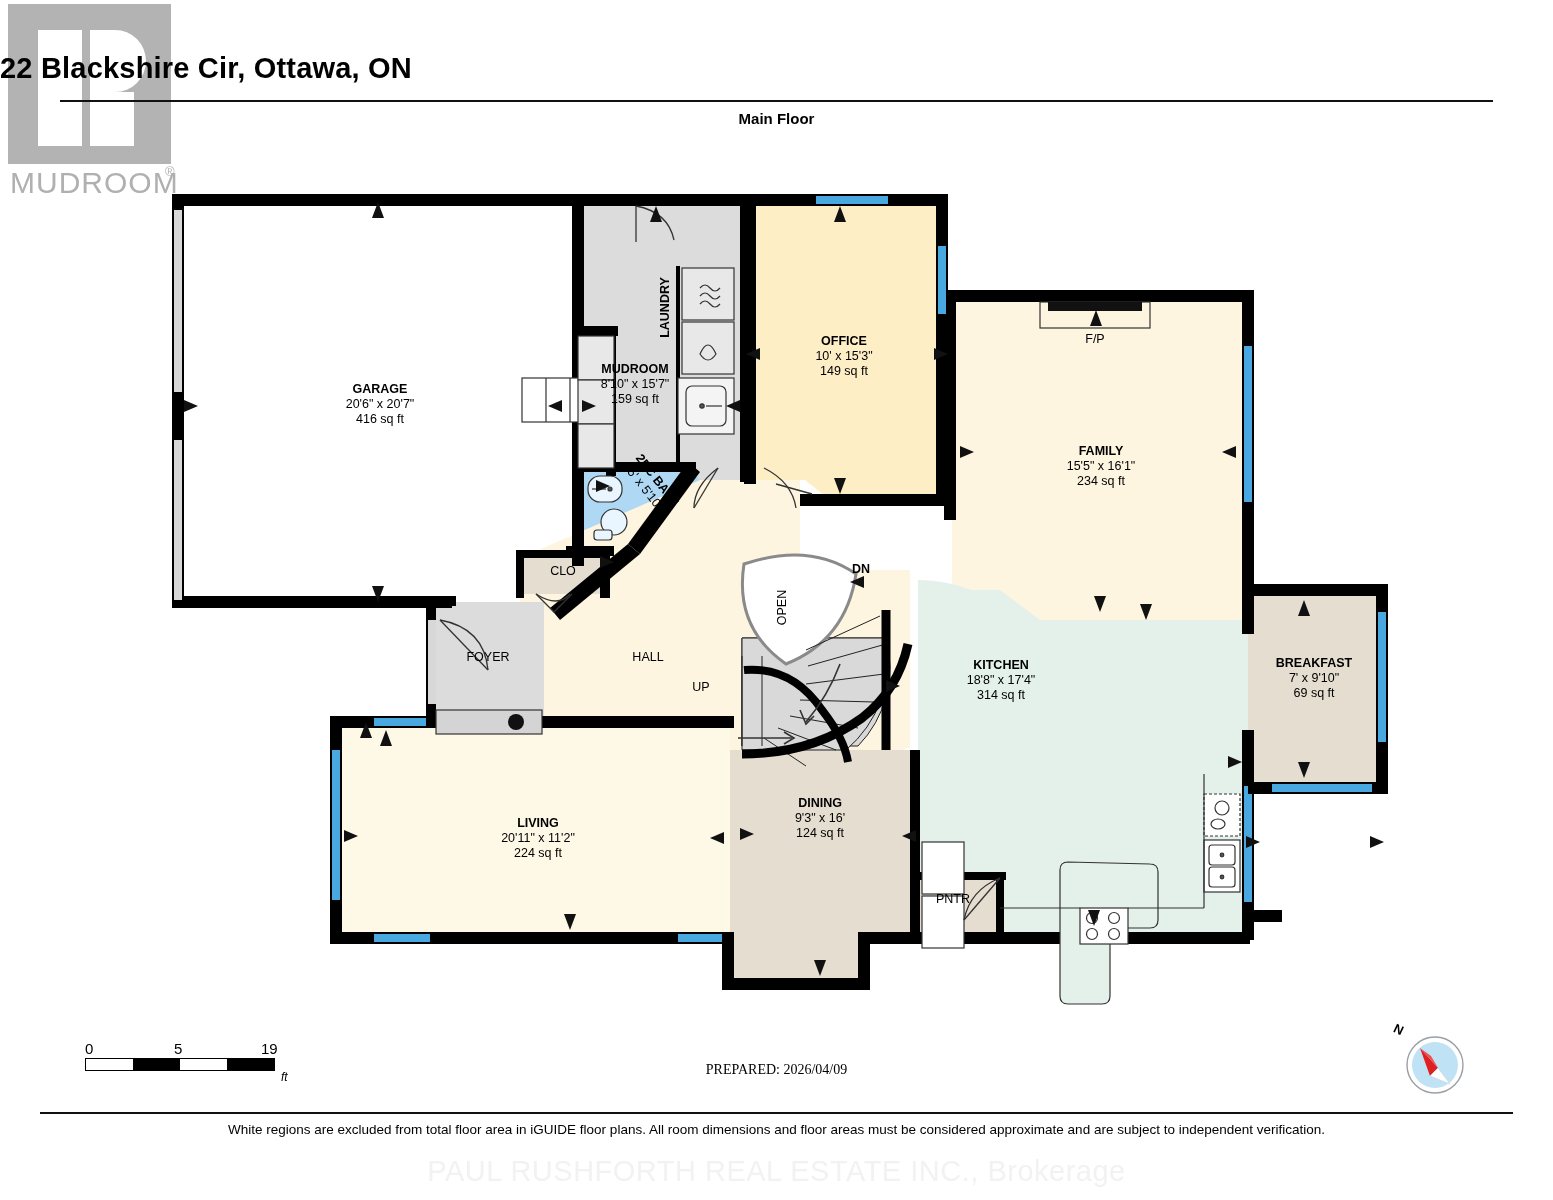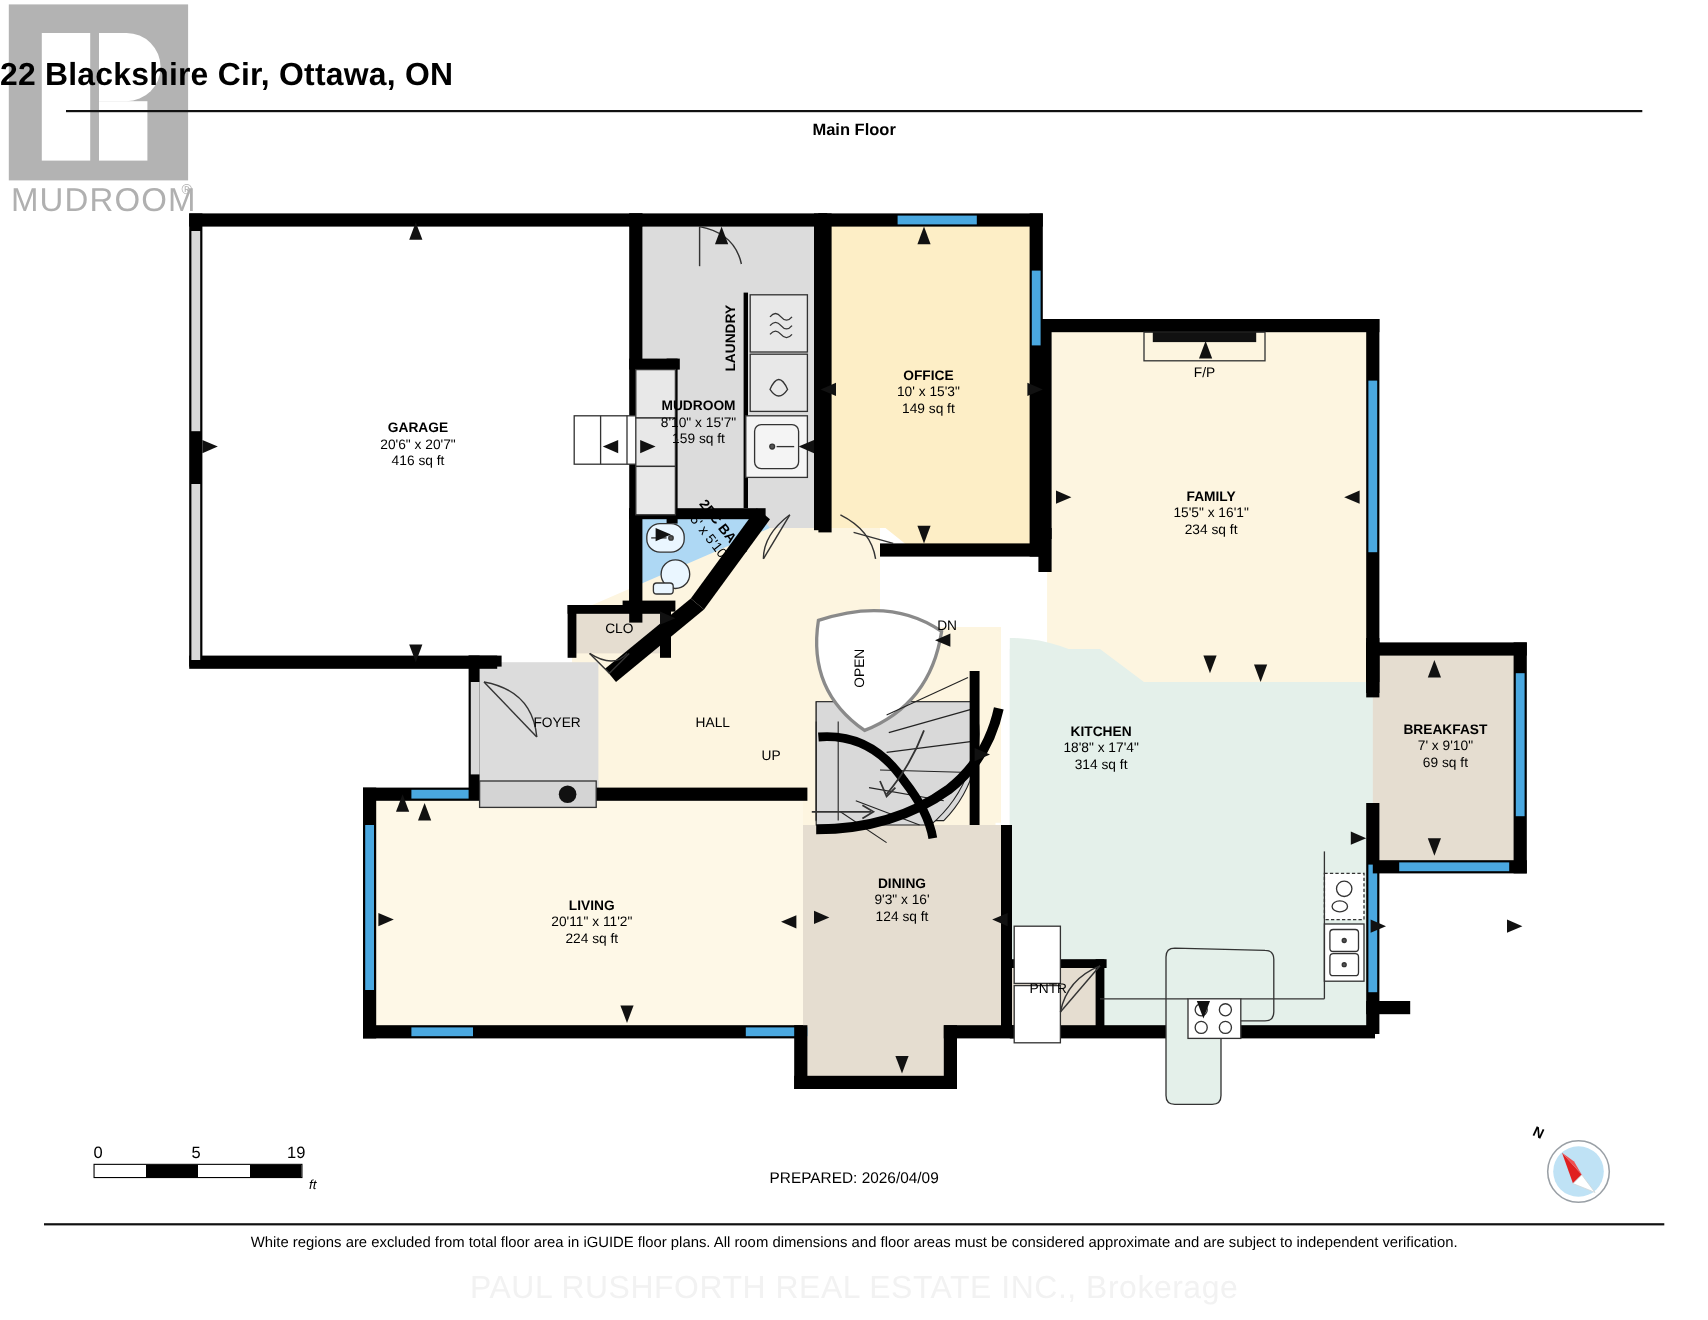--- a/index.html
+++ b/index.html
@@ -31,21 +31,21 @@
   .rlabel .dm{font-weight:normal;}
   .rlabel.norm{font-weight:normal;}
 
   
   #scale-wrap{position:absolute;left:85px;top:1040px;width:200px;}
   #scale-ticks{position:relative;height:18px;}
   #scale-ticks span{position:absolute;top:0;font-size:15px;}
   #scale-bar{position:relative;width:190px;height:13px;border:1.5px solid #000;box-sizing:border-box;background:
      linear-gradient(to right,#fff 0 25%,#000 25% 50%,#fff 50% 75%,#000 75% 100%);}
   #scale-unit{position:absolute;left:196px;top:30px;font-size:12px;font-style:italic;}
-  #prepared{position:absolute;left:0;right:0;top:1062px;text-align:center;font-size:14px;}
+  #prepared{position:absolute;left:0;right:0;top:1062px;text-align:center;font-size:14px;font-family:Liberation Serif, serif;}
   #compass{position:absolute;left:1400px;top:1030px;width:70px;height:70px;}
   #compass .n{position:absolute;left:-6px;top:-8px;font-size:13px;font-weight:bold;transform:rotate(25deg);}
   #foot-rule{position:absolute;left:40px;right:40px;top:1112px;height:0;border-top:2px solid #111;}
   #disclaimer{position:absolute;left:0;right:0;top:1122px;text-align:center;font-size:13.5px;}
   #watermark{position:absolute;left:0;right:0;top:1155px;text-align:center;font-size:29px;color:#f2f2f2;letter-spacing:.5px;}
 </style>
 </head>
 <body>
 
 <div id="realtor-logo">
@@ -361,21 +361,21 @@
 
 <div class="rlabel" style="left:596px;top:320px;width:110px;transform:rotate(52deg);">
   <span class="nm">2PC BATH</span><br>
   <span class="dm">5' x 5'10"</span>
 </div>
 
 <div class="rlabel norm" style="left:528px;top:414px;width:70px;">
   <span>CLO</span>
 </div>
 
-<div class="rlabel norm" style="left:448px;top:500px;width:80px;text-align:right;">
+<div class="rlabel norm" style="left:448px;top:500px;width:80px;">
   <span>FOYER</span>
 </div>
 
 <div class="rlabel norm" style="left:608px;top:500px;width:80px;">
   <span>HALL</span>
 </div>
 
 <div class="rlabel" style="left:468px;top:666px;width:140px;">
   <span class="nm">LIVING</span><br>
   <span class="dm">20'11" x 11'2"</span><br>
@@ -403,21 +403,21 @@
 <div class="rlabel norm" style="left:918px;top:742px;width:70px;">
   <span>PNTR</span>
 </div>
 
 <div class="rlabel norm" style="left:752px;top:450px;width:60px;transform:rotate(-90deg);">
   <span>OPEN</span>
 </div>
 <div class="rlabel norm" style="left:678px;top:530px;width:46px;">
   <span>UP</span>
 </div>
-<div class="rlabel norm" style="left:838px;top:412px;width:46px;">
+<div class="rlabel norm" style="left:838px;top:412px;width:46px;font-weight:bold;">
   <span>DN</span>
 </div>
 </div>
 
 <div id="scale-wrap">
   <div id="scale-ticks">
     <span style="left:0px;">0</span>
     <span style="left:89px;">5</span>
     <span style="left:176px;">19</span>
   </div>

